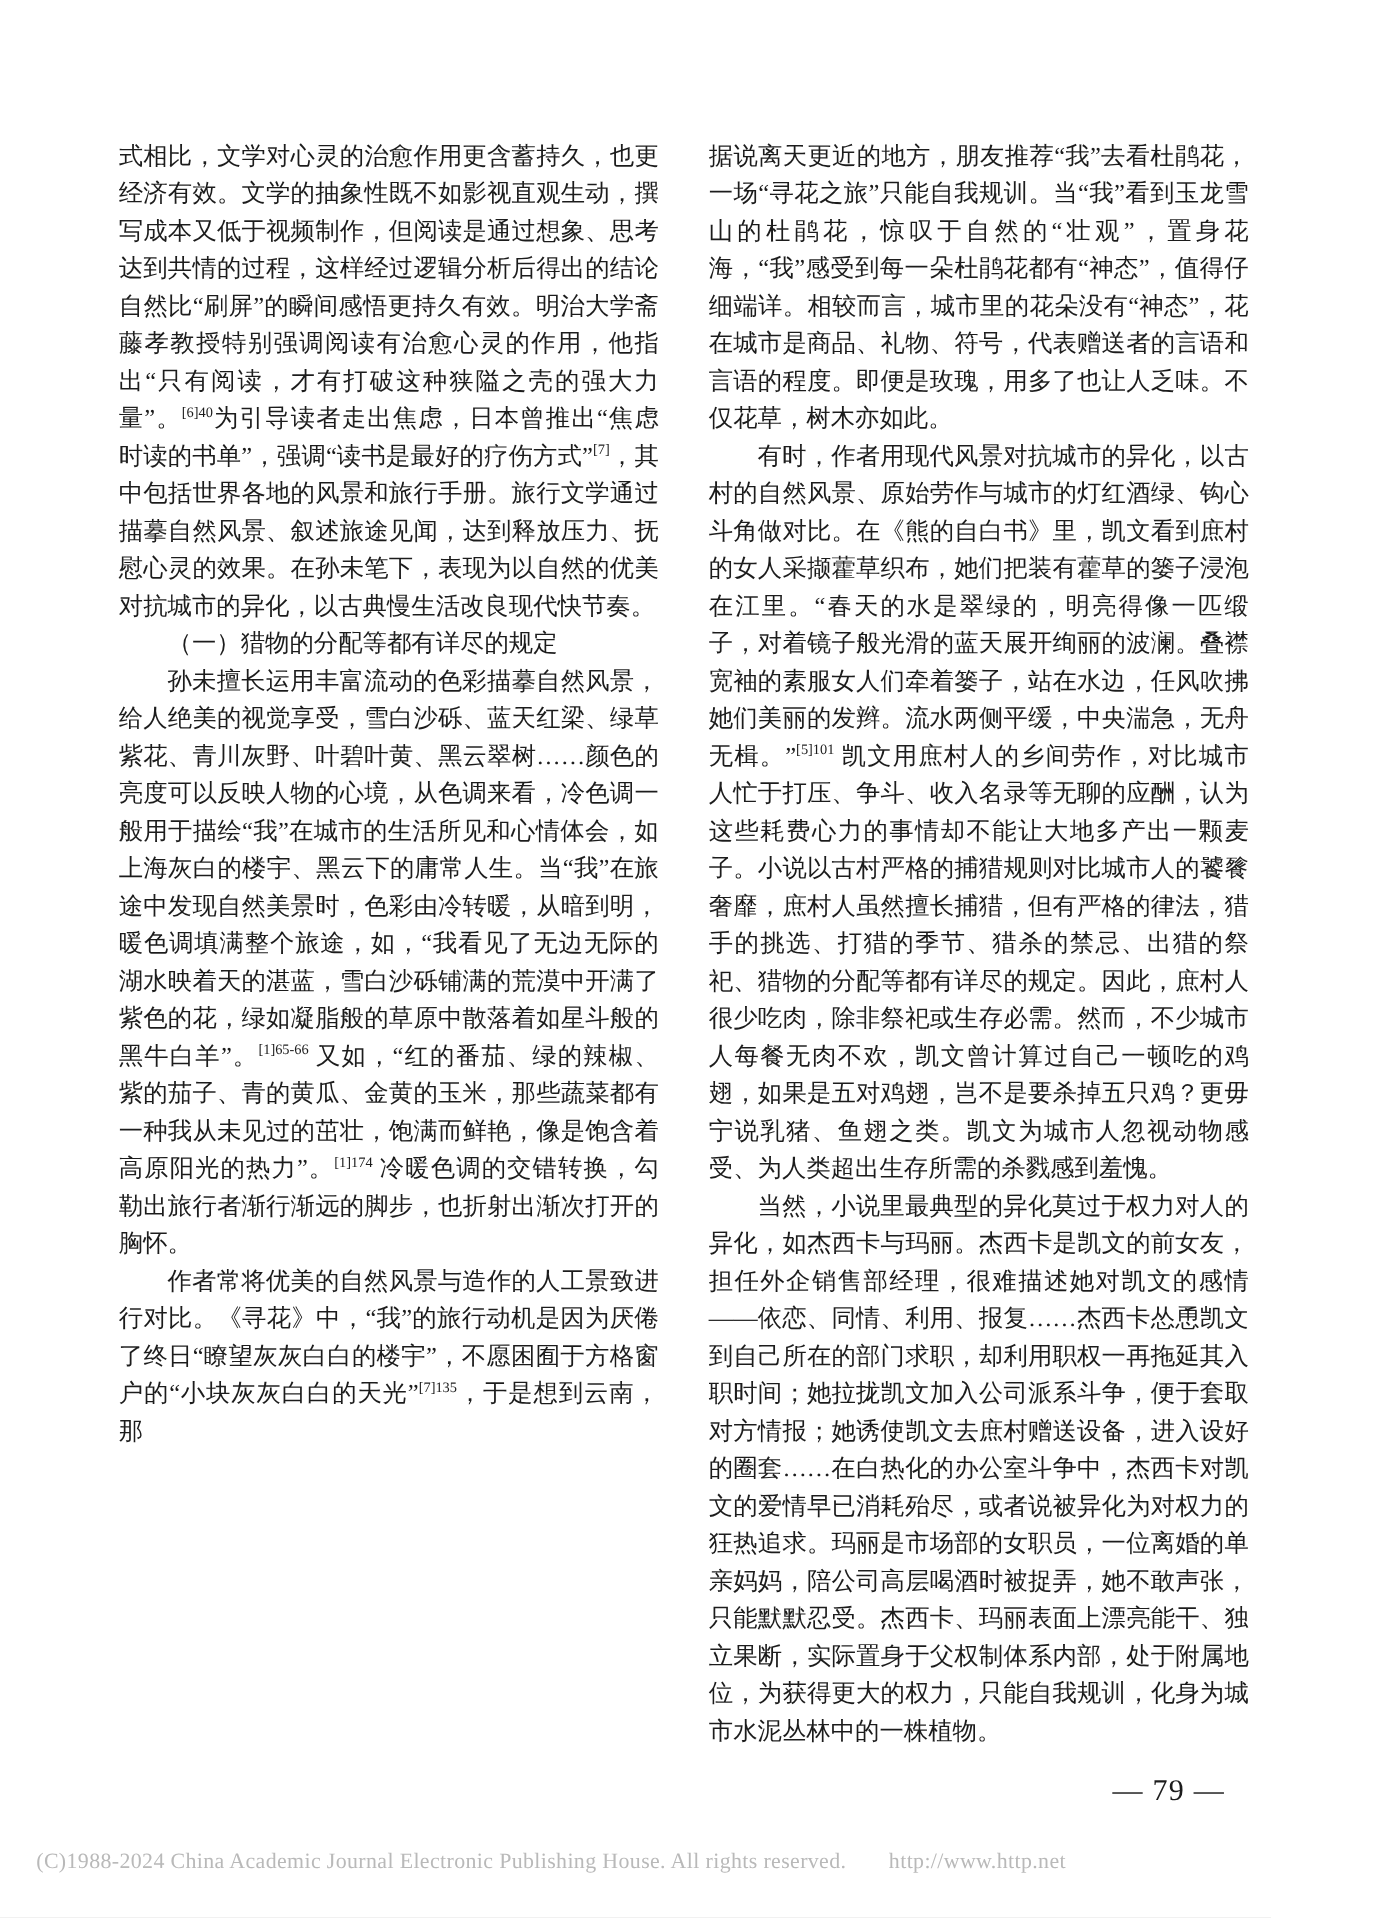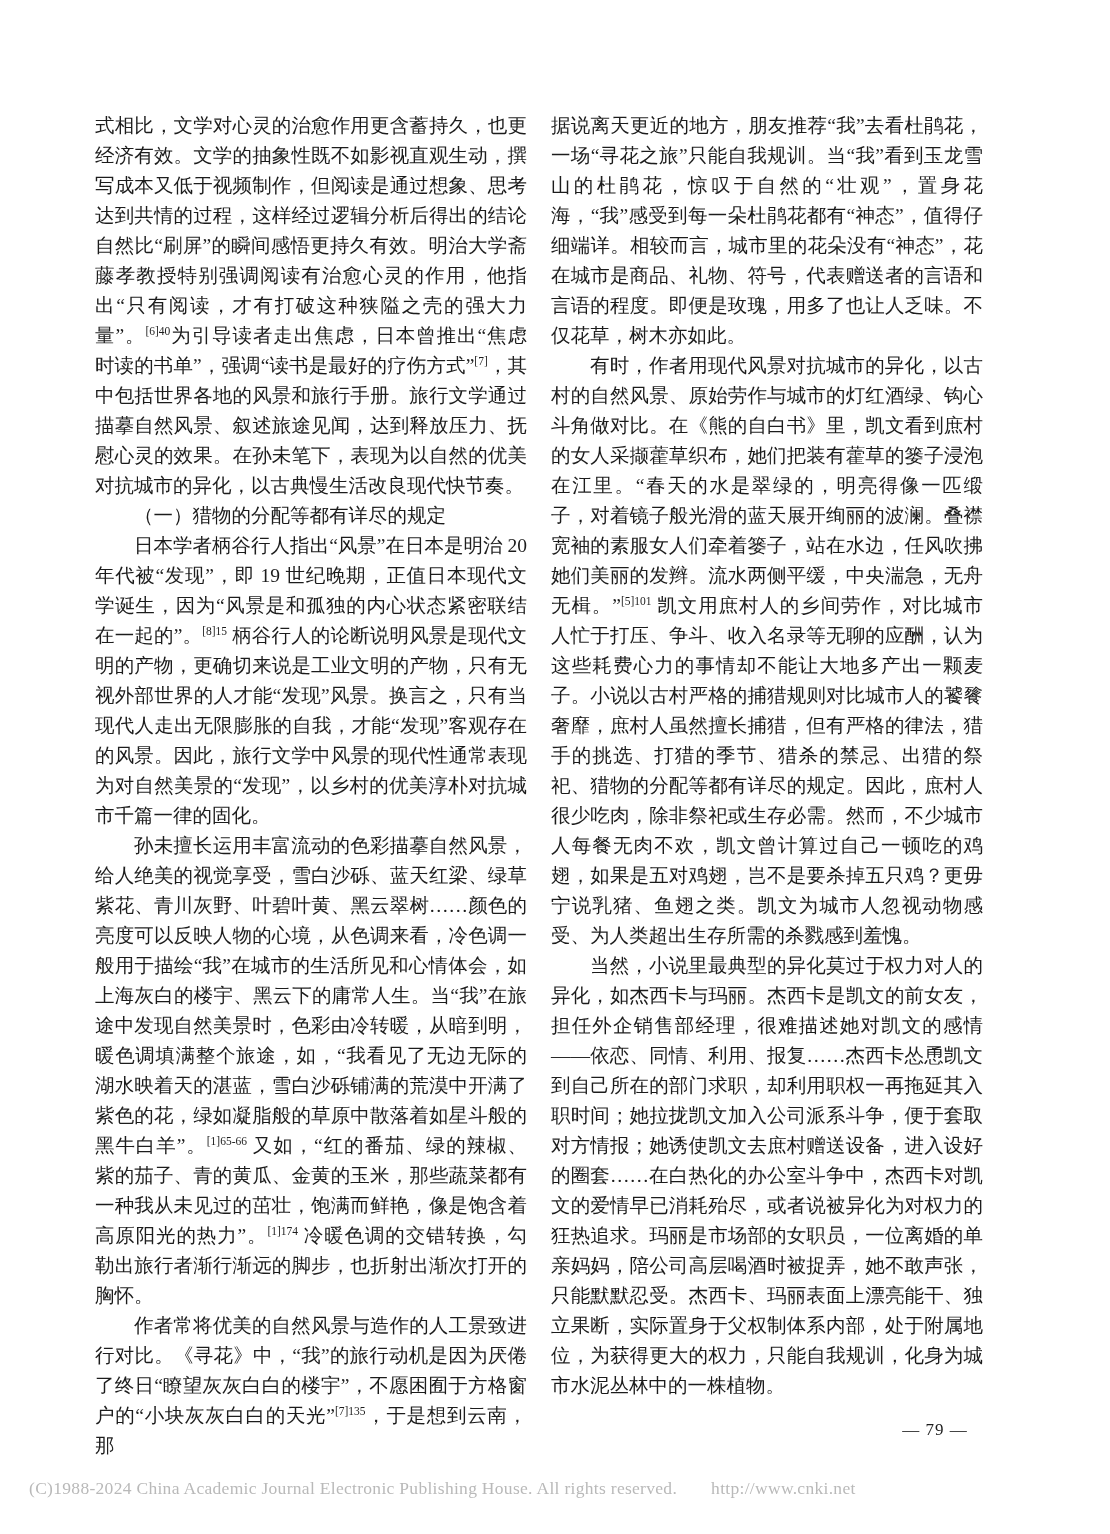--- a/index.html
+++ b/index.html
@@ -14,21 +14,21 @@
     background: #ffffff;
     overflow: hidden;
     font-family: "Liberation Serif", "DejaVu Serif", serif;
   }
   .columns {
     position: absolute;
     left: 95px;
     top: 111px;
     width: 900px;
     display: flex;
-    gap: 24px;
+    gap: 40px;
   }
   .col {
     width: 432px;
     flex: 0 0 432px;
   }
   .para {
     margin: 0;
     font-size: 19.5px;
     line-height: 30px;
     color: #1c1c1c;
@@ -45,21 +45,21 @@
     line-height: 0;
     vertical-align: super;
     letter-spacing: 0;
   }
   .page-number {
     position: absolute;
     top: 1420px;
     left: 860px;
     width: 150px;
     text-align: center;
-    font-size: 17px;
+    font-size: 24px;
     color: #1c1c1c;
     letter-spacing: 1px;
   }
   .footer {
     position: absolute;
     left: 29px;
     top: 1478px;
     font-size: 17.5px;
     color: #b9b9b9;
     white-space: nowrap;
@@ -75,25 +75,24 @@
   }
 </style>
 </head>
 <body>
 
 <div class="page">
   <div class="columns">
     <div class="col" id="col-left">
         <p class="para continuation">式相比，文学对心灵的治愈作用更含蓄持久，也更经济有效。文学的抽象性既不如影视直观生动，撰写成本又低于视频制作，但阅读是通过想象、思考达到共情的过程，这样经过逻辑分析后得出的结论自然比“刷屏”的瞬间感悟更持久有效。明治大学斋藤孝教授特别强调阅读有治愈心灵的作用，他指出“只有阅读，才有打破这种狭隘之壳的强大力量”。<sup>[6]40</sup>为引导读者走出焦虑，日本曾推出“焦虑时读的书单”，强调“读书是最好的疗伤方式”<sup>[7]</sup>，其中包括世界各地的风景和旅行手册。旅行文学通过描摹自然风景、叙述旅途见闻，达到释放压力、抚慰心灵的效果。在孙未笔下，表现为以自然的优美对抗城市的异化，以古典慢生活改良现代快节奏。</p>
         <p class="para heading">（一）猎物的分配等都有详尽的规定</p>
-        <p class="para paragraph">日本学者柄谷行人指出“风景”在日本是明治 20 年代被“发现”，即 19 世纪晚期，正值日本现代文学诞生，因为“风景是和孤独的内心状态紧密联结在一起的”。<sup>[8]15</sup> 柄谷行人的论断说明风景是现代文明的产物，更确切来说是工业文明的产物，只有无视外部世界的人才能“发现”风景。换言之，只有当现代人走出无限膨胀的自我，才能“发现”客观存在的风景。因此，旅行文学中风景的现代性通常表现为对自然美景的“发现”，以乡村的优美淳朴对抗城市千篇一律的固化。</p>
         <p class="para paragraph">孙未擅长运用丰富流动的色彩描摹自然风景，给人绝美的视觉享受，雪白沙砾、蓝天红梁、绿草紫花、青川灰野、叶碧叶黄、黑云翠树……颜色的亮度可以反映人物的心境，从色调来看，冷色调一般用于描绘“我”在城市的生活所见和心情体会，如上海灰白的楼宇、黑云下的庸常人生。当“我”在旅途中发现自然美景时，色彩由冷转暖，从暗到明，暖色调填满整个旅途，如，“我看见了无边无际的湖水映着天的湛蓝，雪白沙砾铺满的荒漠中开满了紫色的花，绿如凝脂般的草原中散落着如星斗般的黑牛白羊”。<sup>[1]65-66</sup> 又如，“红的番茄、绿的辣椒、紫的茄子、青的黄瓜、金黄的玉米，那些蔬菜都有一种我从未见过的茁壮，饱满而鲜艳，像是饱含着高原阳光的热力”。<sup>[1]174</sup> 冷暖色调的交错转换，勾勒出旅行者渐行渐远的脚步，也折射出渐次打开的胸怀。</p>
         <p class="para paragraph">作者常将优美的自然风景与造作的人工景致进行对比。《寻花》中，“我”的旅行动机是因为厌倦了终日“瞭望灰灰白白的楼宇”，不愿困囿于方格窗户的“小块灰灰白白的天光”<sup>[7]135</sup>，于是想到云南，那</p>
       </div>
     <div class="col" id="col-right">
         <p class="para continuation">据说离天更近的地方，朋友推荐“我”去看杜鹃花，一场“寻花之旅”只能自我规训。当“我”看到玉龙雪山的杜鹃花，惊叹于自然的“壮观”，置身花海，“我”感受到每一朵杜鹃花都有“神态”，值得仔细端详。相较而言，城市里的花朵没有“神态”，花在城市是商品、礼物、符号，代表赠送者的言语和言语的程度。即便是玫瑰，用多了也让人乏味。不仅花草，树木亦如此。</p>
         <p class="para paragraph">有时，作者用现代风景对抗城市的异化，以古村的自然风景、原始劳作与城市的灯红酒绿、钩心斗角做对比。在《熊的自白书》里，凯文看到庶村的女人采撷藿草织布，她们把装有藿草的篓子浸泡在江里。“春天的水是翠绿的，明亮得像一匹缎子，对着镜子般光滑的蓝天展开绚丽的波澜。叠襟宽袖的素服女人们牵着篓子，站在水边，任风吹拂她们美丽的发辫。流水两侧平缓，中央湍急，无舟无楫。”<sup>[5]101</sup> 凯文用庶村人的乡间劳作，对比城市人忙于打压、争斗、收入名录等无聊的应酬，认为这些耗费心力的事情却不能让大地多产出一颗麦子。小说以古村严格的捕猎规则对比城市人的饕餮奢靡，庶村人虽然擅长捕猎，但有严格的律法，猎手的挑选、打猎的季节、猎杀的禁忌、出猎的祭祀、猎物的分配等都有详尽的规定。因此，庶村人很少吃肉，除非祭祀或生存必需。然而，不少城市人每餐无肉不欢，凯文曾计算过自己一顿吃的鸡翅，如果是五对鸡翅，岂不是要杀掉五只鸡？更毋宁说乳猪、鱼翅之类。凯文为城市人忽视动物感受、为人类超出生存所需的杀戮感到羞愧。</p>
         <p class="para paragraph">当然，小说里最典型的异化莫过于权力对人的异化，如杰西卡与玛丽。杰西卡是凯文的前女友，担任外企销售部经理，很难描述她对凯文的感情——依恋、同情、利用、报复……杰西卡怂恿凯文到自己所在的部门求职，却利用职权一再拖延其入职时间；她拉拢凯文加入公司派系斗争，便于套取对方情报；她诱使凯文去庶村赠送设备，进入设好的圈套……在白热化的办公室斗争中，杰西卡对凯文的爱情早已消耗殆尽，或者说被异化为对权力的狂热追求。玛丽是市场部的女职员，一位离婚的单亲妈妈，陪公司高层喝酒时被捉弄，她不敢声张，只能默默忍受。杰西卡、玛丽表面上漂亮能干、独立果断，实际置身于父权制体系内部，处于附属地位，为获得更大的权力，只能自我规训，化身为城市水泥丛林中的一株植物。</p>
       </div>
   </div>
   <div class="page-number">— 79 —</div>
-  <div class="footer"><span>(C)1988-2024 China Academic Journal Electronic Publishing House. All rights reserved.</span><span class="footer-gap"></span><span class="footer-url">http://www.cnki.net</span></div>
+  <div class="footer"><span>(C)1988-2024 China Academic Journal Electronic Publishing House. All rights reserved.</span><span class="footer-gap"></span><span class="footer-url">http://www.http.net</span></div>
 </div>
 
 </body></html>

